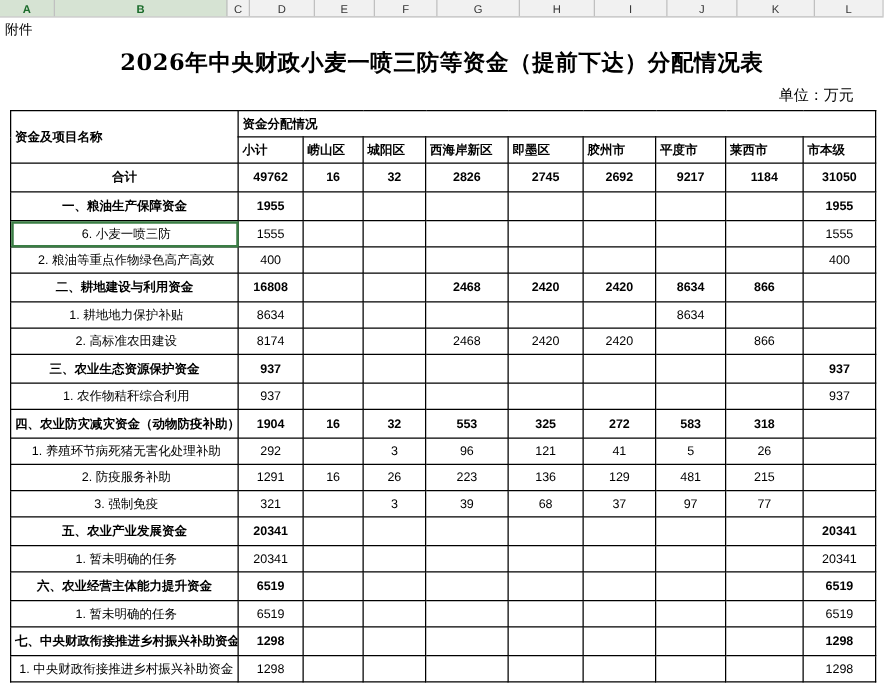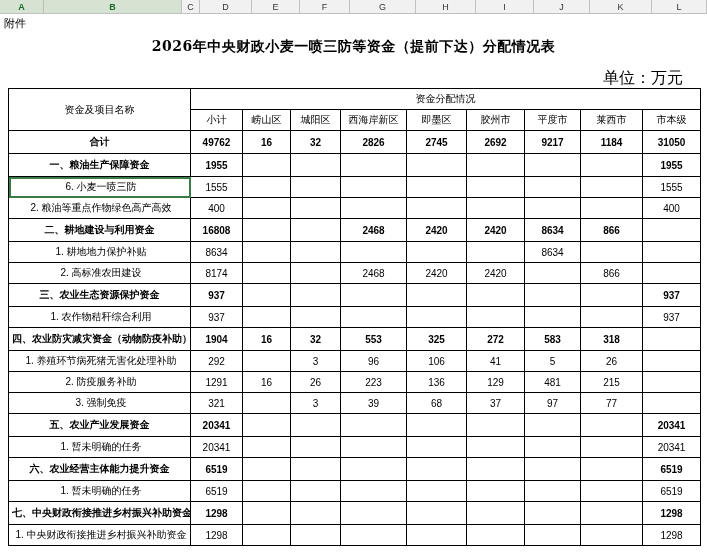--- a/index.html
+++ b/index.html
@@ -22,41 +22,41 @@
   }
   .colhead .sel{background:#d6e3d3;color:#1a6b2a;font-weight:bold;}
   
   .sheet{position:relative;width:707px;height:546px;box-sizing:border-box;}
   .note{
     position:absolute;left:4px;top:2px;font-size:11px;
   }
   .title{
     position:absolute;left:0;top:24px;width:707px;text-align:center;
     font-family:"DejaVu Serif","Liberation Serif",serif;
-    font-size:14px;font-weight:bold;letter-spacing:0.5px;
+    font-size:18px;font-weight:bold;letter-spacing:0.5px;
   }
   .unit{
-    position:absolute;right:24px;top:54px;font-size:16px;
+    position:absolute;right:24px;top:54px;font-size:12px;
   }
   table{
     position:absolute;left:8px;top:74px;
     border-collapse:collapse;
     table-layout:fixed;
     width:692px;
   }
   td,th{
     border:1px solid #000;
     font-size:10px;
     padding:0 3px;
     height:21px;
     box-sizing:border-box;
     overflow:hidden;
     white-space:nowrap;
   }
-  th{font-weight:normal;text-align:center;}
+  th{font-weight:bold;text-align:left;}
   .lbl{text-align:center;}
   .num{text-align:center;}
   .bold{font-weight:bold;}
   .indent{padding-left:6px;}
   tr.tall td,tr.tall th{height:23px;}
   .sel-cell{outline:2px solid #3a7d44;outline-offset:-2px;}
   .h1{height:34px;}
 </style>
 </head>
 <body>
@@ -231,21 +231,21 @@
           <td class="num bold">583</td>
           <td class="num bold">318</td>
           <td class="num bold"></td>
         </tr>
         <tr>
           <td class="lbl indent">1. 养殖环节病死猪无害化处理补助</td>
           <td class="num">292</td>
           <td class="num"></td>
           <td class="num">3</td>
           <td class="num">96</td>
-          <td class="num">106</td>
+          <td class="num">121</td>
           <td class="num">41</td>
           <td class="num">5</td>
           <td class="num">26</td>
           <td class="num"></td>
         </tr>
         <tr>
           <td class="lbl indent">2. 防疫服务补助</td>
           <td class="num">1291</td>
           <td class="num">16</td>
           <td class="num">26</td>

